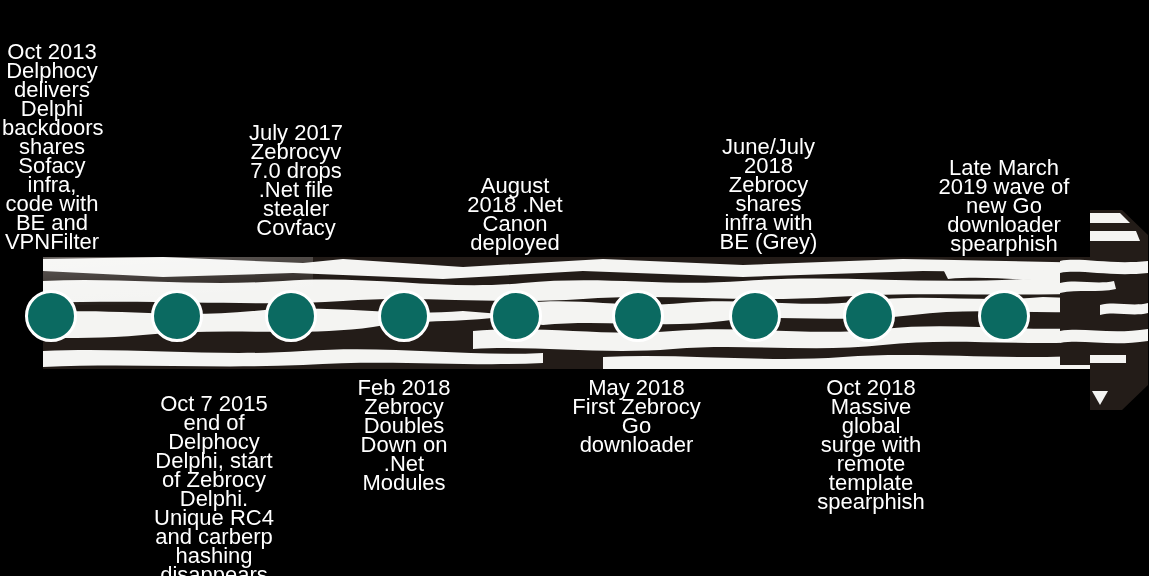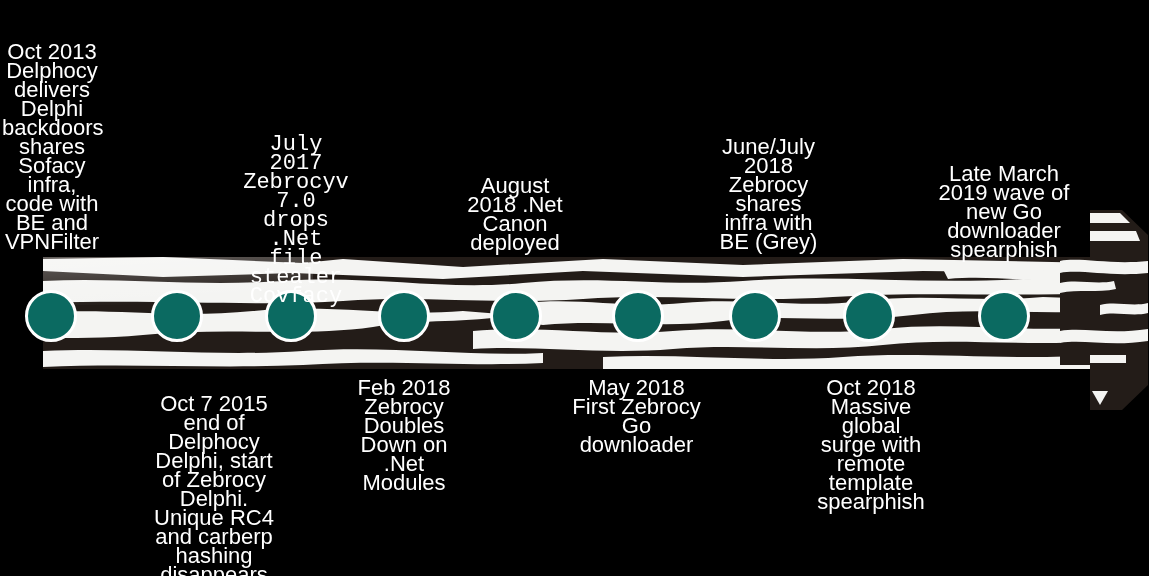--- a/index.html
+++ b/index.html
@@ -126,22 +126,22 @@
       <div class="node" style="left: 378px; top: 290px; background: rgb(11, 106, 97); border-color: rgb(255, 255, 255);"></div>
       <div class="node" style="left: 490px; top: 290px; background: rgb(11, 106, 97); border-color: rgb(255, 255, 255);"></div>
       <div class="node" style="left: 612px; top: 290px; background: rgb(11, 106, 97); border-color: rgb(255, 255, 255);"></div>
       <div class="node" style="left: 729px; top: 290px; background: rgb(11, 106, 97); border-color: rgb(255, 255, 255);"></div>
       <div class="node" style="left: 843px; top: 290px; background: rgb(11, 106, 97); border-color: rgb(255, 255, 255);"></div>
       <div class="node" style="left: 978px; top: 290px; background: rgb(11, 106, 97); border-color: rgb(255, 255, 255);"></div>
     </div>
   <div id="labels">
       <div class="label label-top" style="left: 2px; top: 42px; width: 100px;">Oct 2013 Delphocy delivers Delphi backdoors shares Sofacy infra, code with BE and VPNFilter</div>
       <div class="label label-bottom" style="left: 113px; top: 394px; width: 130px; margin-left: 36px;">Oct 7 2015 end of Delphocy Delphi, start of Zebrocy Delphi. Unique RC4 and carberp hashing disappears</div>
-      <div class="label label-top" style="left: 240px; top: 135px; width: 112px; font-family: Liberation Mono, monospace;">July 2017 Zebrocyv 7.0 drops .Net file stealer Covfacy</div>
+      <div class="label label-top" style="left: 240px; top: 123px; width: 112px;">July 2017 Zebrocyv 7.0 drops .Net file stealer Covfacy</div>
       <div class="label label-bottom" style="left: 352px; top: 378px; width: 104px;">Feb 2018 Zebrocy Doubles Down on .Net Modules</div>
       <div class="label label-top" style="left: 458px; top: 176px; width: 114px;">August 2018 .Net Canon deployed</div>
       <div class="label label-bottom" style="left: 570px; top: 378px; width: 133px;">May 2018 First Zebrocy Go downloader</div>
       <div class="label label-top" style="left: 712px; top: 137px; width: 113px;">June/July 2018 Zebrocy shares infra with BE (Grey)</div>
       <div class="label label-bottom" style="left: 816px; top: 378px; width: 110px;">Oct 2018 Massive global surge with remote template spearphish</div>
-      <div class="label label-top" style="left: 938px; top: 164px; width: 132px;">Late March 2019 wave of new Go downloader spearphish</div>
+      <div class="label label-top" style="left: 938px; top: 158px; width: 132px;">Late March 2019 wave of new Go downloader spearphish</div>
     </div>
 
 </div>
 
 </body></html>

